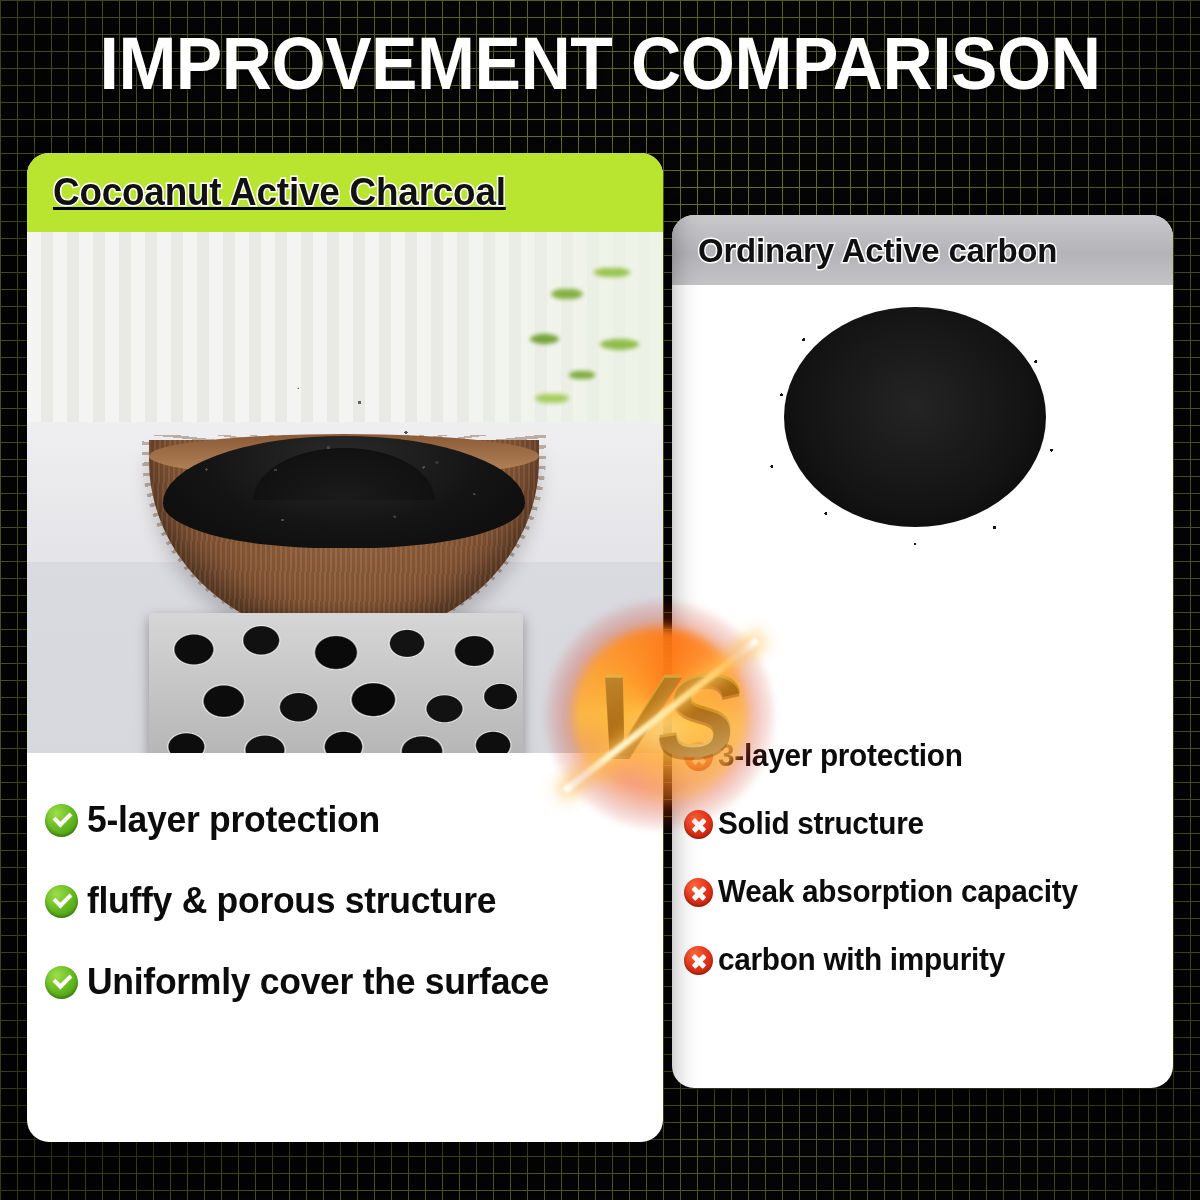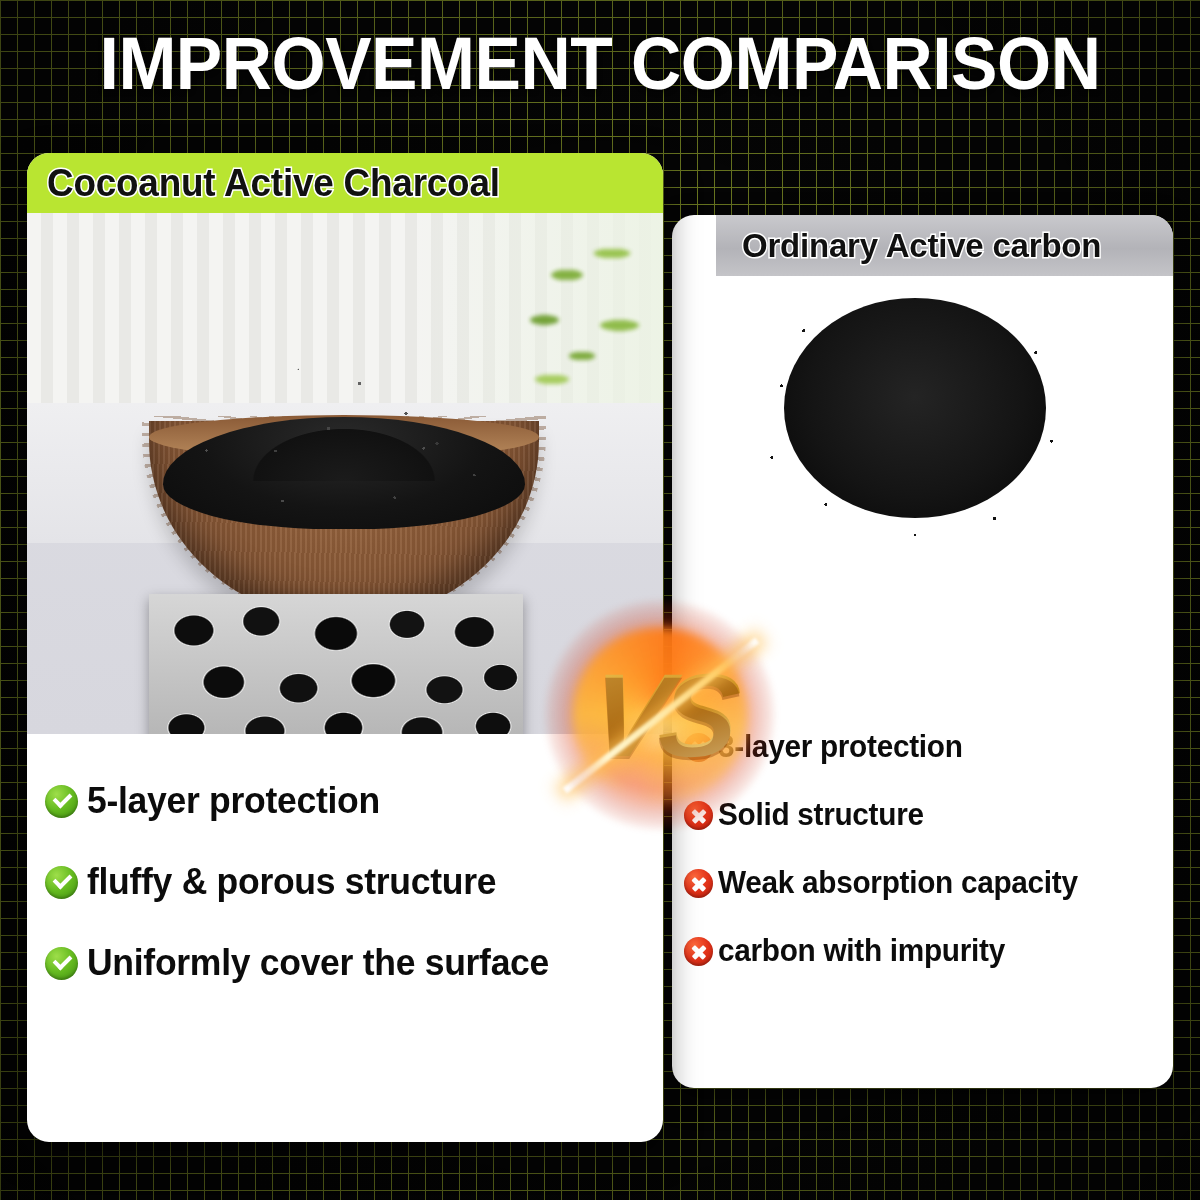--- a/index.html
+++ b/index.html
@@ -42,32 +42,32 @@
     z-index:2;
   }
   #card-left{
     left:27px;top:153px;width:636px;height:989px;
     border-radius:22px;background:#ffffff;
     box-shadow:0 12px 34px rgba(0,0,0,.6);
     z-index:3;
   }
   
   #left-header{
-    height:60px;background:#b9e531;
-    display:flex;align-items:center;padding-left:20px;box-sizing:border-box;
+    height:79px;background:#b9e531;
+    display:flex;align-items:center;padding-left:26px;box-sizing:border-box;text-decoration:underline;
   }
   #left-header-text{
     font-size:38px;font-weight:bold;color:#111;letter-spacing:-.2px;
     transform:scaleX(.97);transform-origin:left center;white-space:nowrap;
     -webkit-text-stroke:3px #ffffff;paint-order:stroke fill;
   }
   #right-header{
-    height:61px;
+    height:70px;
     background:linear-gradient(180deg,#c9c9cd 0%,#b3b3b8 55%,#c4c4c8 100%);
-    display:flex;align-items:center;padding-left:26px;box-sizing:border-box;margin-left:44px;
+    display:flex;align-items:center;padding-left:26px;box-sizing:border-box;
   }
   #right-header-text{
     font-size:34px;font-weight:bold;color:#101010;letter-spacing:-.2px;
     transform:scaleX(.97);transform-origin:left center;white-space:nowrap;
     -webkit-text-stroke:3px #ffffff;paint-order:stroke fill;
   }
   
   #left-media{
     position:relative;height:521px;
     background:linear-gradient(180deg,#dedee4 0%,#d7d7de 100%);

